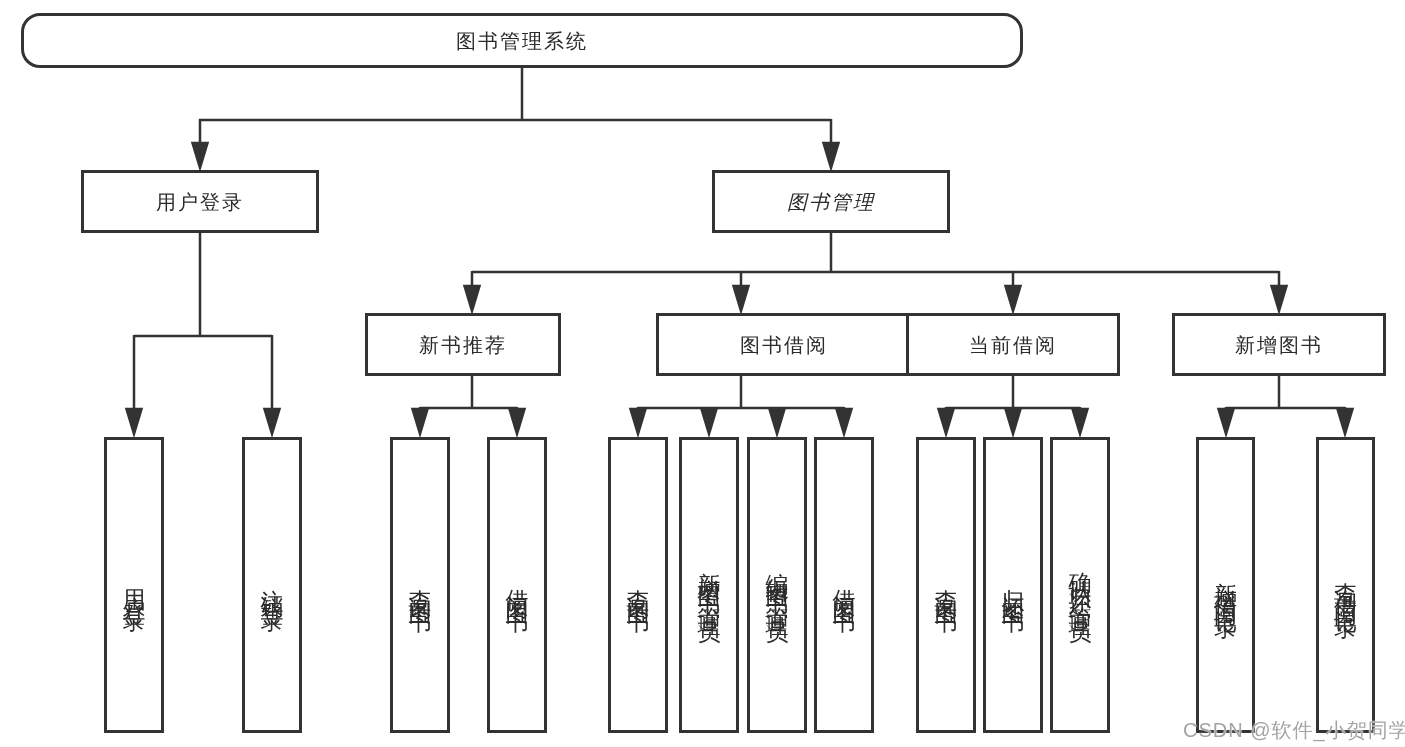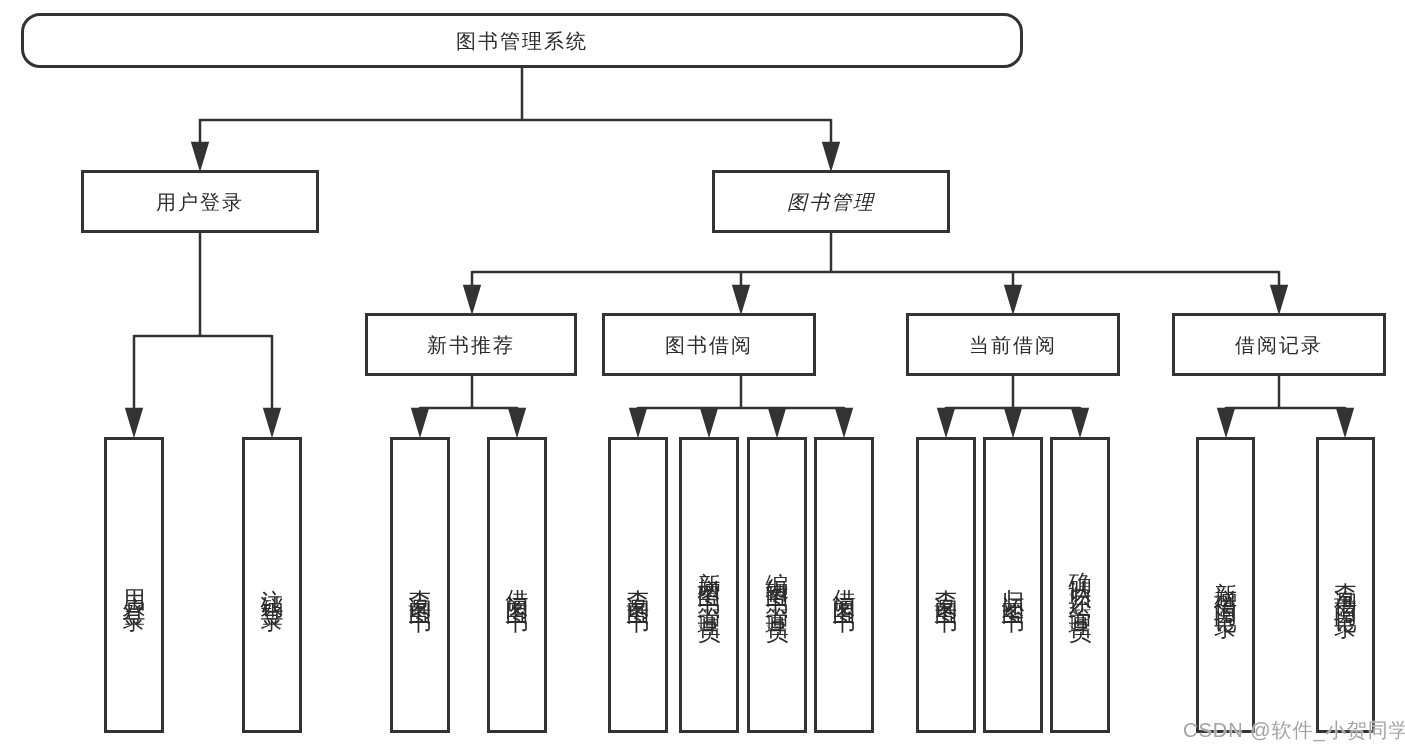--- a/index.html
+++ b/index.html
@@ -137,31 +137,31 @@
     <span>图书管理系统</span>
   </div>
 
   <div class="box h" style="left:81px; top:170px; width:238px; height:63px;">
     <span>用户登录</span>
   </div>
   <div class="box h" style="left:712px; top:170px; width:238px; height:63px;font-style:italic;">
     <span>图书管理</span>
   </div>
 
-  <div class="box h" style="left:365px; top:313px; width:212px; height:63px;">
+  <div class="box h" style="left:365px; top:313px; width:196px; height:63px;">
     <span>新书推荐</span>
   </div>
-  <div class="box h" style="left:602px; top:313px; width:214px; height:63px;">
+  <div class="box h" style="left:656px; top:313px; width:256px; height:63px;">
     <span>图书借阅</span>
   </div>
   <div class="box h" style="left:906px; top:313px; width:214px; height:63px;">
     <span>当前借阅</span>
   </div>
   <div class="box h" style="left:1172px; top:313px; width:214px; height:63px;">
-    <span>借阅记录</span>
+    <span>新增图书</span>
   </div>
 
   <div class="box v" style="left:104px; top:437px; width:60px; height:296px;">
     <span>用户登录</span>
   </div>
   <div class="box v" style="left:242px; top:437px; width:60px; height:296px;">
     <span>注销登录</span>
   </div>
 
   <div class="box v" style="left:390px; top:437px; width:60px; height:296px;">

